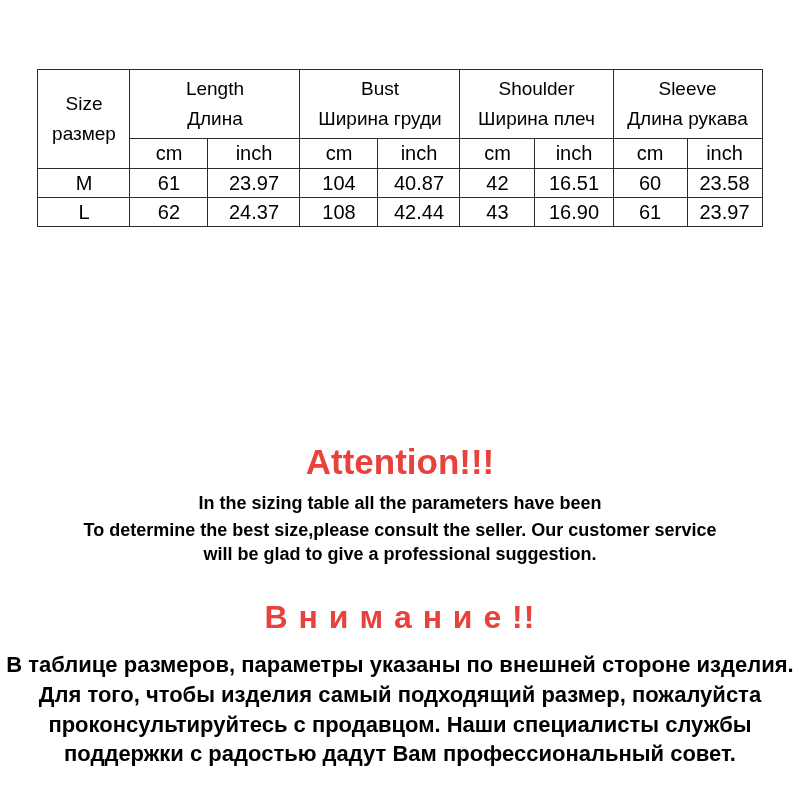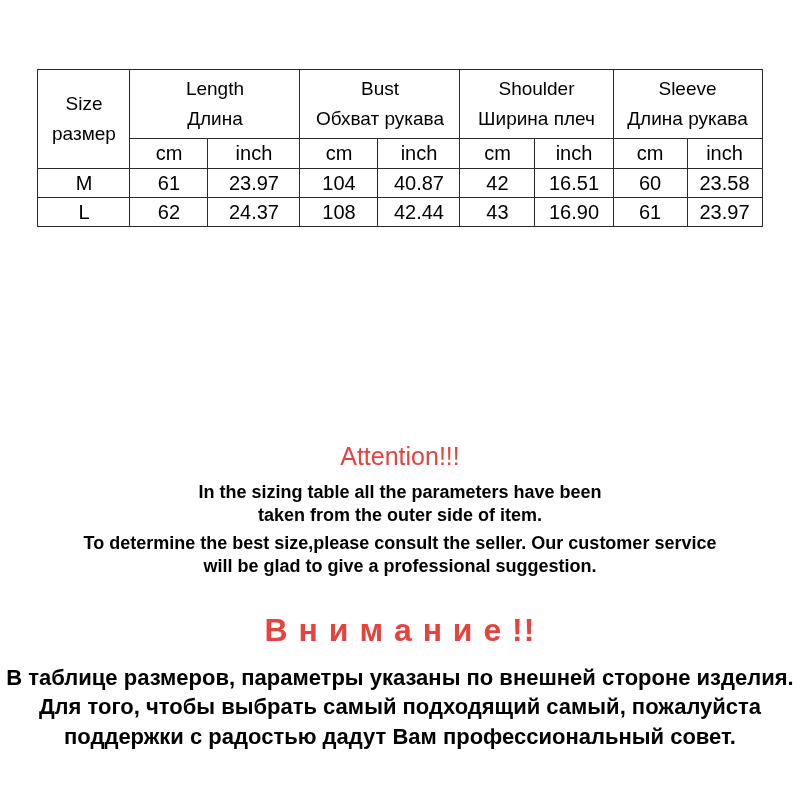--- a/index.html
+++ b/index.html
@@ -45,22 +45,22 @@
     height: 28px;
   }
 
   
   .notes {
     text-align: center;
   }
   .attention-en {
     margin-top: 215px;
     color: var(--accent-red, #e8423d);
-    font-size: 25px;
-    font-weight: 400;
+    font-size: 35px;
+    font-weight: 700;
   }
   .par {
     font-weight: 700;
     font-size: 18px;
     line-height: 1.3;
     margin-top: 10px;
   }
   .par.second {
     margin-top: 4px;
   }
@@ -100,21 +100,21 @@
         <td rowspan="2">
           <div>Size</div>
           <div>размер</div>
         </td>
         <td colspan="2">
           <div>Length</div>
           <div>Длина</div>
         </td>
         <td colspan="2">
           <div>Bust</div>
-          <div>Обхват рукава</div>
+          <div>Ширина груди</div>
         </td>
         <td colspan="2">
           <div>Shoulder</div>
           <div>Ширина плеч</div>
         </td>
         <td colspan="2">
           <div>Sleeve</div>
           <div>Длина рукава</div>
         </td>
       </tr>
@@ -155,30 +155,30 @@
       </tr>
     </tbody>
   </table>
 
   <div class="notes">
 
     <div class="attention-en">Attention!!!</div>
 
     <div class="par">
       <div>In the sizing table all the parameters have been</div>
-      <div>taken from the outer side of item.</div>
     </div>
 
     <div class="par second">
       <div>To determine the best size,please consult the seller. Our customer service</div>
       <div>will be glad to give a professional suggestion.</div>
     </div>
 
     <div class="attention-ru">В н и м а н и е !!</div>
 
     <div class="par-ru">
       <div>В таблице размеров, параметры указаны по внешней стороне изделия.</div>
-      <div>Для того, чтобы выбрать самый подходящий самый, пожалуйста</div>
+      <div>Для того, чтобы изделия самый подходящий размер, пожалуйста</div>
+      <div>проконсультируйтесь с продавцом. Наши специалисты службы</div>
       <div>поддержки с радостью дадут Вам профессиональный совет.</div>
     </div>
 
   </div>
 </div>
 
 </body></html>

